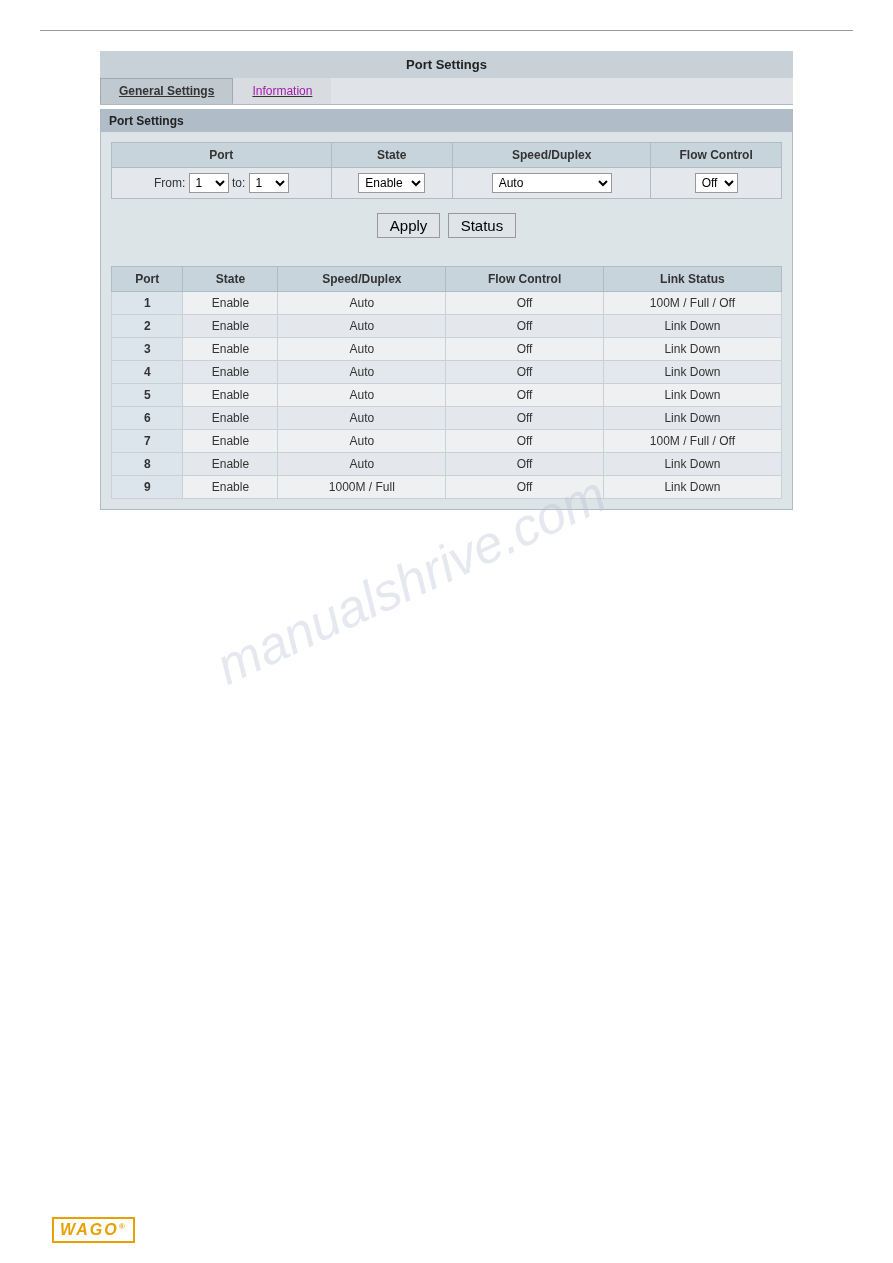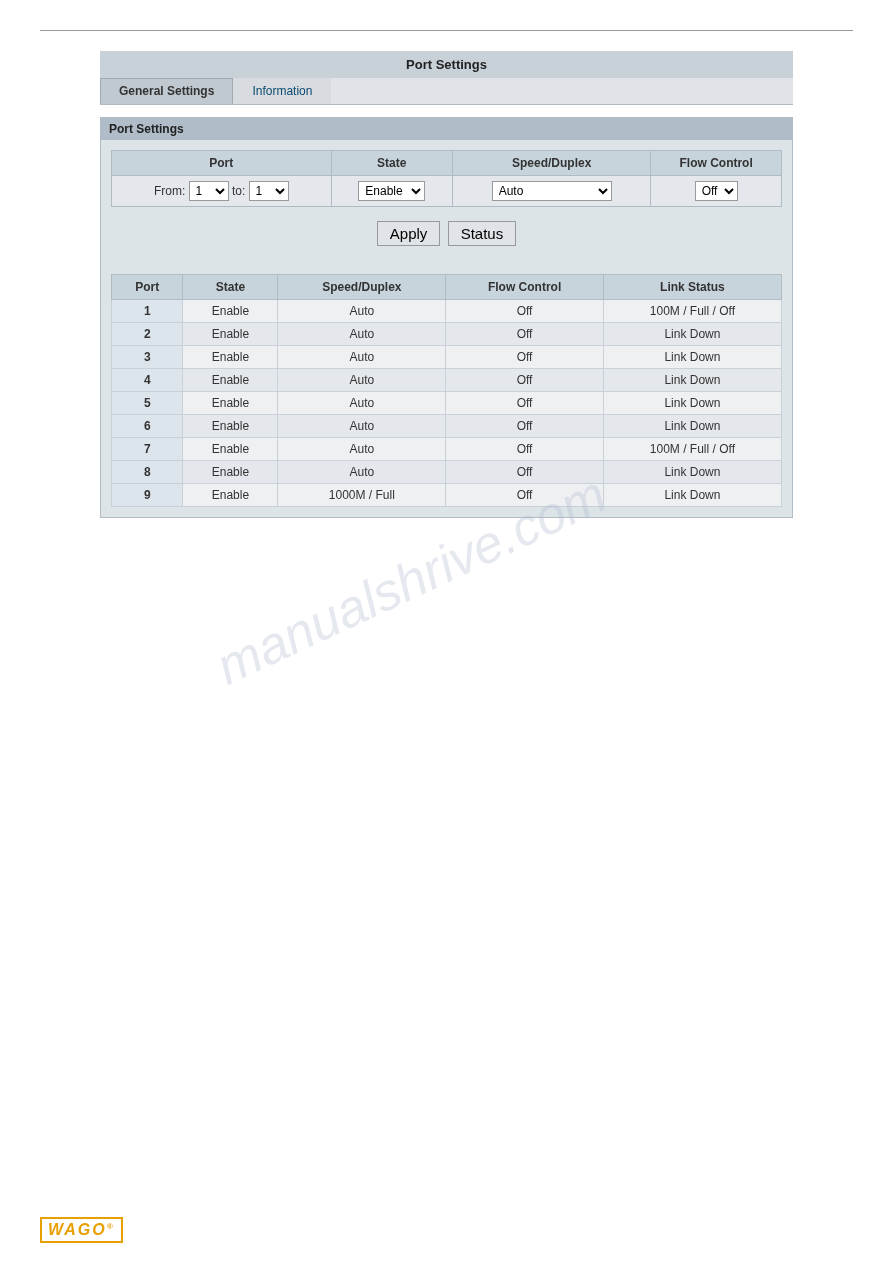--- a/index.html
+++ b/index.html
@@ -29,41 +29,42 @@
       font-weight: bold;
       font-size: 13px;
       color: #222;
       margin-bottom: 0;
     }
 
     .tabs-bar {
       display: flex;
       background: #e0e4e8;
       border-bottom: 1px solid #b0b8c0;
-      margin-bottom: 12px;
+      margin-bottom: 4px;
+      text-decoration: underline;
     }
 
     .tab {
       padding: 5px 18px;
       cursor: pointer;
       font-size: 12px;
       color: #333;
       border: 1px solid transparent;
     }
 
     .tab.active {
       background: #c0c8d0;
       border: 1px solid #a0a8b0;
       border-bottom: 1px solid #c0c8d0;
       font-weight: bold;
     }
 
     .tab.inactive {
       background: #d8dce0;
-      color: #0c4a6e;
+      color: #a21caf;
     }
 
     .section-header {
       background: #b0bcc8;
       padding: 4px 8px;
       font-weight: bold;
       font-size: 12px;
       color: #222;
       margin-top: 0;
     }
@@ -157,21 +158,21 @@
       font-style: italic;
       font-family: Arial, sans-serif;
       pointer-events: none;
       user-select: none;
       white-space: nowrap;
     }
 
     .footer-logo {
       position: absolute;
       bottom: 20px;
-      left: 40px;
+      left: 52px;
       display: flex;
       align-items: center;
     }
 
     .wago-logo {
       border: 2px solid #e8a000;
       padding: 2px 6px;
       font-weight: bold;
       font-size: 16px;
       color: #e8a000;

